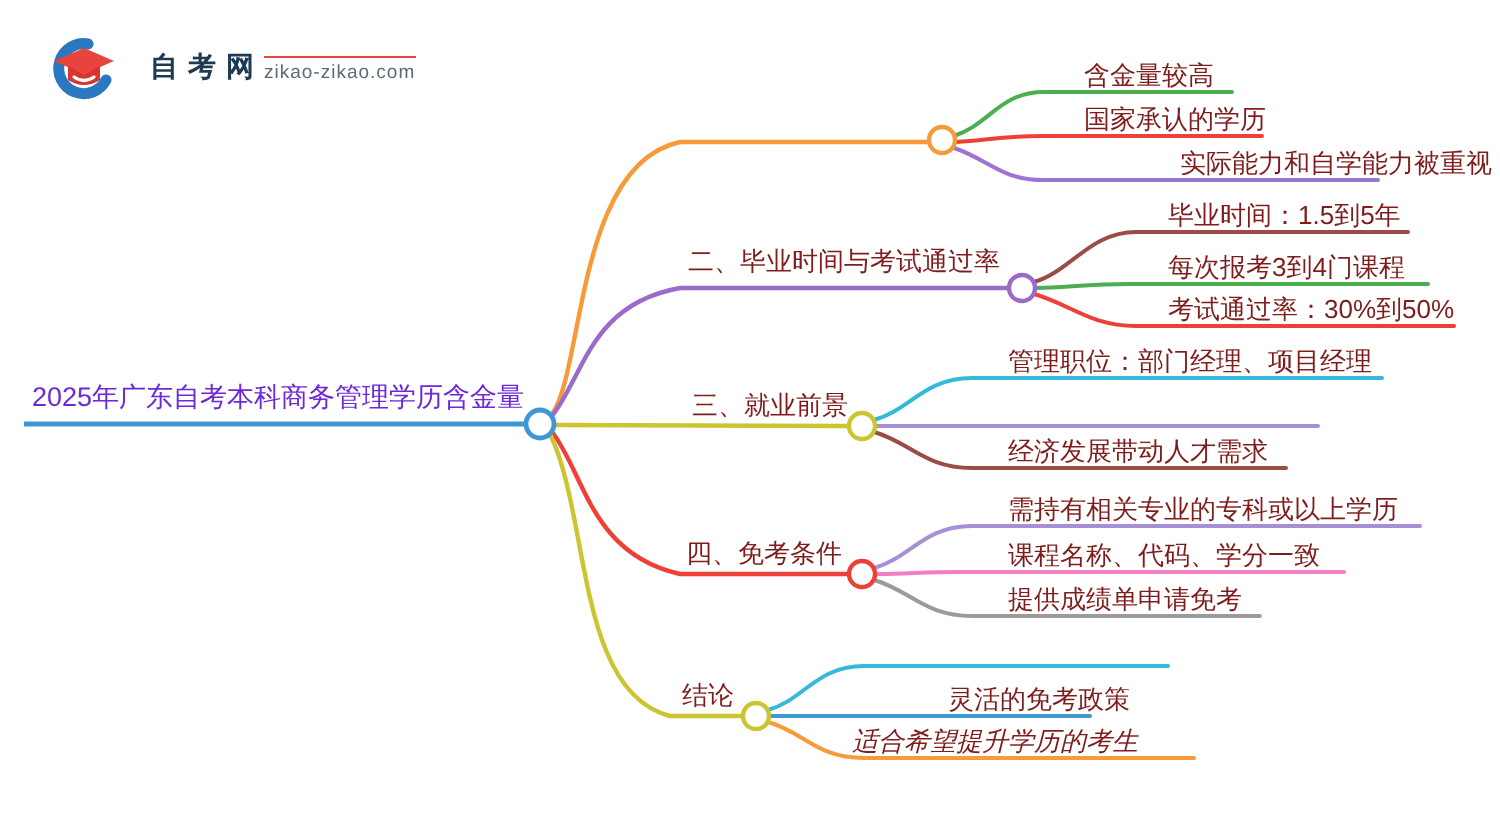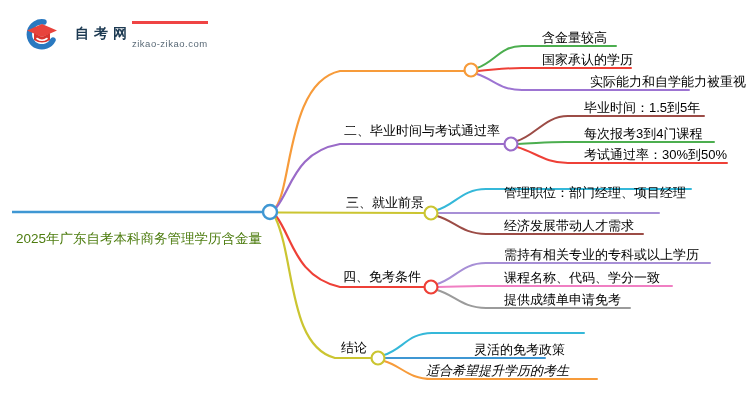--- a/index.html
+++ b/index.html
@@ -1,25 +1,25 @@
 <!DOCTYPE html>
 <html><head>
 <meta charset="utf-8">
 <style>
   html,body{margin:0;padding:0;background:#ffffff;}
   body{font-family:"Liberation Sans","DejaVu Sans",sans-serif;}
   .stage{position:relative;width:750px;height:410px;background:#fff;overflow:hidden;}
   .mindmap-svg{position:absolute;left:0;top:0;}
-  .lbl{position:absolute;font-size:13px;line-height:16px;color:#000000;white-space:nowrap;}
-  .lbl-root{color:#4d7c0f;font-size:13.5px;margin-top:40px;}
+  .lbl{position:absolute;font-size:13px;line-height:16px;color:#7f1d1d;white-space:nowrap;}
+  .lbl-root{color:#6d28d9;font-size:13.5px;}
   
   .logo{position:absolute;left:26px;top:18px;display:flex;align-items:center;}
   .logo-text{margin-left:12px;display:flex;flex-direction:row;align-items:center;}
   .logo-title{font-size:14px;font-weight:bold;color:#1d3a52;letter-spacing:5px;padding-left:5px;}
-  .logo-url{font-size:9.5px;color:#5a6a77;border-top:3px solid #ef4444;padding-top:14px;margin-top:2px;letter-spacing:0.5px;}
+  .logo-url{font-size:9.5px;color:#5a6a77;border-top:1px solid #ef4444;padding-top:2px;margin-top:2px;letter-spacing:0.5px;}
 </style>
 </head>
 <body>
 
 <div class="stage">
 
   <svg class="mindmap-svg" width="750" height="410" viewBox="0 0 750 410">
 
     <path d="M12 212 H 263" stroke="#3f97d3" stroke-width="2.4" fill="none"></path>
 
@@ -87,21 +87,21 @@
   <div class="lbl" style="left:341px;top:340px;">结论</div>
 
   <div class="lbl" style="left:542px;top:30px;">含金量较高</div>
   <div class="lbl" style="left:542px;top:52px;">国家承认的学历</div>
   <div class="lbl" style="left:542px;top:74px;margin-left:48px;">实际能力和自学能力被重视</div>
 
   <div class="lbl" style="left:584px;top:100px;">毕业时间：1.5到5年</div>
   <div class="lbl" style="left:584px;top:126px;">每次报考3到4门课程</div>
   <div class="lbl" style="left:584px;top:147px;">考试通过率：30%到50%</div>
 
-  <div class="lbl" style="left:504px;top:173px;margin-top:12px;">管理职位：部门经理、项目经理</div>
+  <div class="lbl" style="left:504px;top:173px;">管理职位：部门经理、项目经理</div>
   <div class="lbl" style="left:504px;top:218px;">经济发展带动人才需求</div>
 
   <div class="lbl" style="left:504px;top:247px;">需持有相关专业的专科或以上学历</div>
   <div class="lbl" style="left:504px;top:270px;">课程名称、代码、学分一致</div>
   <div class="lbl" style="left:504px;top:292px;">提供成绩单申请免考</div>
 
   <div class="lbl" style="left:474px;top:342px;text-align:right;">灵活的免考政策</div>
   <div class="lbl" style="left:426px;top:363px;font-style:italic;">适合希望提升学历的考生</div>
 
 </div>

